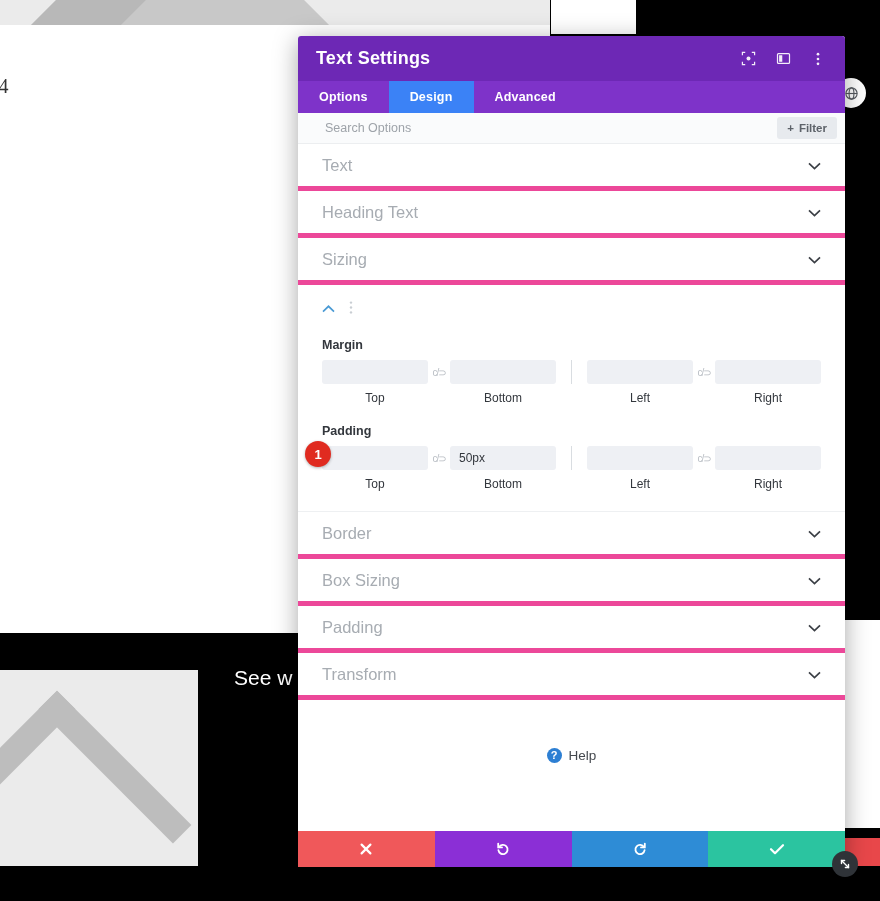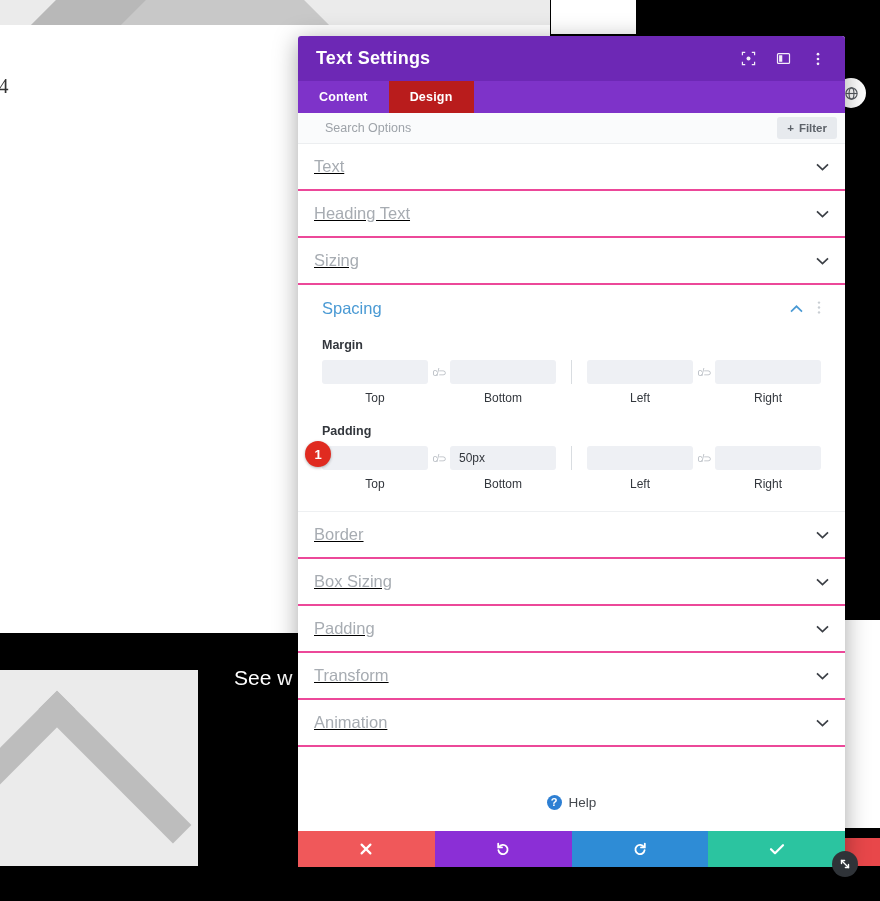--- a/index.html
+++ b/index.html
@@ -105,21 +105,21 @@
 
   .tabs {
     height: 32px; background: #7e33c9; display: flex;
     flex: 0 0 32px;
   }
   .tab {
     padding: 0 21px; display: flex; align-items: center;
     color: #ffffff; font-size: 12.5px; font-weight: bold;
     cursor: pointer; letter-spacing: .2px;
   }
-  .tab.active { background: #b91c1c; }
+  .tab.active { background: #3b82f6; }
 
   .search-row {
     height: 31px; background: #fafbfc;
     border-bottom: 1px solid #eceef0;
     display: flex; align-items: center;
     padding: 0 8px 0 27px; flex: 0 0 31px;
   }
   .search-input {
     flex: 1; border: none; background: transparent; outline: none;
     font-size: 12.5px; color: #8b8f95;
@@ -129,23 +129,22 @@
   .filter-btn {
     background: #e7eaee; color: #5d6269; font-size: 11.5px;
     padding: 5px 10px; border-radius: 3px; cursor: pointer;
     display: flex; align-items: center; gap: 5px; font-weight: 600;
   }
 
   .panel-body { flex: 1 1 auto; overflow-y: auto; background: #ffffff; }
 
   .acc-row {
     height: 47px; display: flex; align-items: center;
-    padding: 0 16px; border-bottom: 2px solid #ec4899;
+    padding: 0 24px; border-bottom: 5px solid #ec4899;
     cursor: pointer;
-    text-decoration: underline;
   }
   .acc-title {
     flex: 1; font-size: 16.5px; color: #a7acb2; font-weight: 400;
   }
   .chev { color: #3b3f45; font-size: 13px; line-height: 1; }
 
   
   .section-open { border-bottom: 1px solid #eef0f2; }
   .section-open-head {
     height: 47px; display: flex; align-items: center; padding: 0 24px;
@@ -281,22 +280,23 @@
         <svg width="4" height="16" viewBox="0 0 4 16" fill="#ffffff">
           <circle cx="2" cy="3.2" r="1.35"></circle>
           <circle cx="2" cy="8" r="1.35"></circle>
           <circle cx="2" cy="12.8" r="1.35"></circle>
         </svg>
       </div>
     </div>
   </div>
 
   <div class="tabs">
-    <div class="tab">Content</div>
+    <div class="tab">Options</div>
     <div class="tab active">Design</div>
+    <div class="tab">Advanced</div>
   </div>
 
   <div class="search-row">
     <input class="search-input" type="text" placeholder="Search Options" style="">
     <div class="filter-btn">
       <span>+</span>
       <span>Filter</span>
     </div>
   </div>
 
@@ -324,21 +324,20 @@
       <div class="acc-title">Sizing</div>
       <div class="chev">
         <svg width="13" height="8" viewBox="0 0 13 8" fill="none" stroke="#3b3f45" stroke-width="1.7">
           <path d="M1 1.3 L6.5 6.6 L12 1.3"></path>
         </svg>
       </div>
     </div>
 
     <div class="section-open">
       <div class="section-open-head">
-        <div class="section-open-title">Spacing</div>
         <div class="chev-up">
           <svg width="13" height="8" viewBox="0 0 13 8" fill="none" stroke="#4a9ad4" stroke-width="1.7">
             <path d="M1 6.6 L6.5 1.3 L12 6.6"></path>
           </svg>
         </div>
         <div class="dots-gray">
           <svg width="4" height="15" viewBox="0 0 4 15" fill="#c9ced3">
             <circle cx="2" cy="2.6" r="1.2"></circle>
             <circle cx="2" cy="7.5" r="1.2"></circle>
             <circle cx="2" cy="12.4" r="1.2"></circle>
@@ -435,28 +434,20 @@
 
     <div class="acc-row">
       <div class="acc-title">Transform</div>
       <div class="chev">
         <svg width="13" height="8" viewBox="0 0 13 8" fill="none" stroke="#3b3f45" stroke-width="1.7">
           <path d="M1 1.3 L6.5 6.6 L12 1.3"></path>
         </svg>
       </div>
     </div>
 
-    <div class="acc-row">
-      <div class="acc-title">Animation</div>
-      <div class="chev">
-        <svg width="13" height="8" viewBox="0 0 13 8" fill="none" stroke="#3b3f45" stroke-width="1.7">
-          <path d="M1 1.3 L6.5 6.6 L12 1.3"></path>
-        </svg>
-      </div>
-    </div>
 
     <div class="help-row">
       <div class="help-icon">?</div>
       <div class="help-text">Help</div>
     </div>
 
   </div>
 
   <div class="panel-footer">
     <div class="foot-btn foot-cancel">

